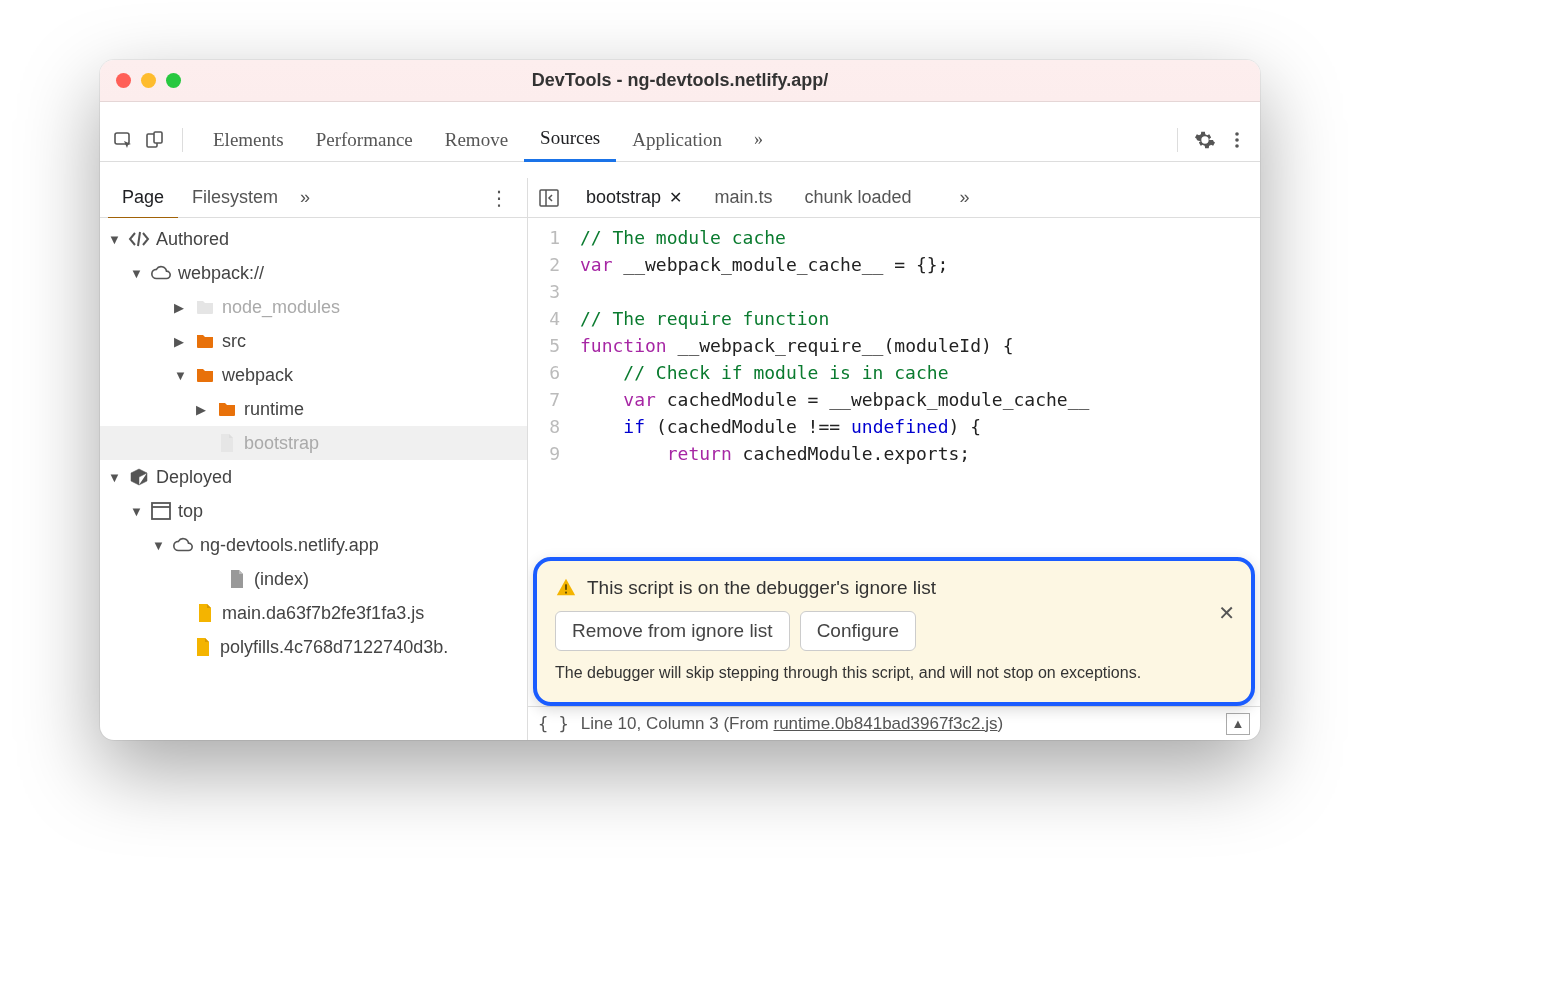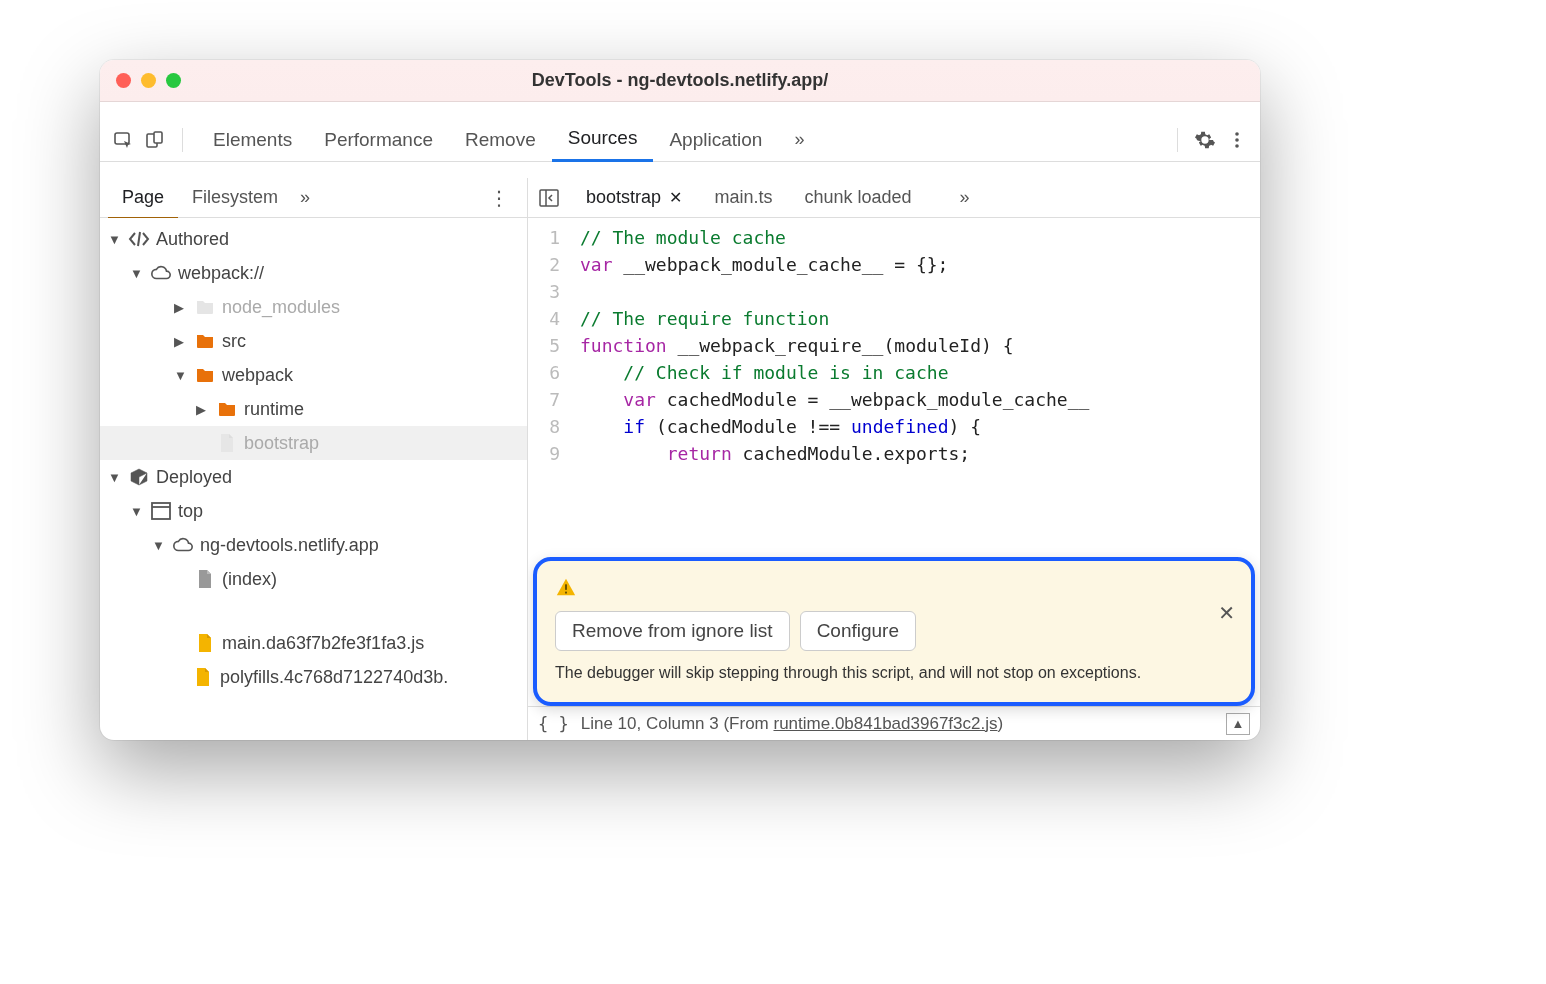--- a/index.html
+++ b/index.html
@@ -43,20 +43,21 @@
 }
 .toolbar {
   height: 44px;
   display: flex;
   align-items: center;
   border-bottom: 1px solid #ddd;
   padding: 0 10px;
   gap: 6px;
   font-size: 19px;
   color: #555;
+  font-family: Liberation Serif, serif;
 }
 .tb-icon { width: 26px; height: 26px; display: flex; align-items:center; justify-content:center; color:#555; }
 .tb-divider { width: 1px; height: 24px; background: #ddd; margin: 0 8px; }
 .tb-tab { padding: 0 16px; height: 44px; display: flex; align-items: center; cursor: pointer; color: #555; }
 .tb-tab.active { color: #1a73e8; border-bottom: 3px solid #1a73e8; font-weight: 500; color:#202124; }
 .tb-spacer { flex: 1; }
 .chevrons { font-size: 18px; color: #555; padding: 0 10px; }
 .main { flex: 1; display: flex; overflow: hidden; }
 .left-panel {
   width: 428px;
@@ -303,31 +304,31 @@
           </div>
           <div class="tree-row" style="padding-left: 52px;">
             <span class="twisty">▼</span>
             <span class="icon">
               <svg width="24" height="18" viewBox="0 0 24 18">
                 <path d="M7 15a5 5 0 010-10 6 6 0 0111 2 4 4 0 010 8H7z" fill="none" stroke="#555" stroke-width="1.8"></path>
               </svg>
             </span>
             <span>ng-devtools.netlify.app</span>
           </div>
-          <div class="tree-row" style="padding-left: 74px;">
+          <div class="tree-row" style="padding-left: 74px; margin-left: 32px;">
             <span class="twisty"></span>
             <span class="icon">
               <svg width="16" height="20" viewBox="0 0 16 20">
                 <path class="file-gray" d="M2 1h8l4 4v14H2z"></path>
                 <path fill="#bbb" d="M10 1v4h4z"></path>
               </svg>
             </span>
             <span>(index)</span>
           </div>
-          <div class="tree-row" style="padding-left: 74px; margin-top: 30px;">
+          <div class="tree-row" style="padding-left: 74px;">
             <span class="twisty"></span>
             <span class="icon">
               <svg width="16" height="20" viewBox="0 0 16 20">
                 <path class="file-yellow" d="M2 1h8l4 4v14H2z"></path>
                 <path fill="#d89a00" d="M10 1v4h4z"></path>
               </svg>
             </span>
             <span>main.da63f7b2fe3f1fa3.js</span>
           </div>
           <div class="tree-row" style="padding-left: 72px;">
@@ -383,20 +384,21 @@
 
       <div class="infobar">
         <div class="infobar-head">
           <span class="warn-icon">
             <svg width="22" height="22" viewBox="0 0 24 24">
                 <path d="M12 2 L22 20 H2 Z" fill="#f4b400"></path>
                 <rect x="11" y="8" width="2" height="6" fill="#5f4a00"></rect>
                 <rect x="11" y="16" width="2" height="2" fill="#5f4a00"></rect>
               </svg>
           </span>
+          <span>This script is on the debugger's ignore list</span>
         </div>
         <div class="infobar-close">✕</div>
         <div class="infobar-buttons">
           <button class="ib-btn">Remove from ignore list</button>
           <button class="ib-btn">Configure</button>
         </div>
         <div class="infobar-desc">The debugger will skip stepping through this script, and will not stop on exceptions.</div>
       </div>
 
       <div class="statusbar">

